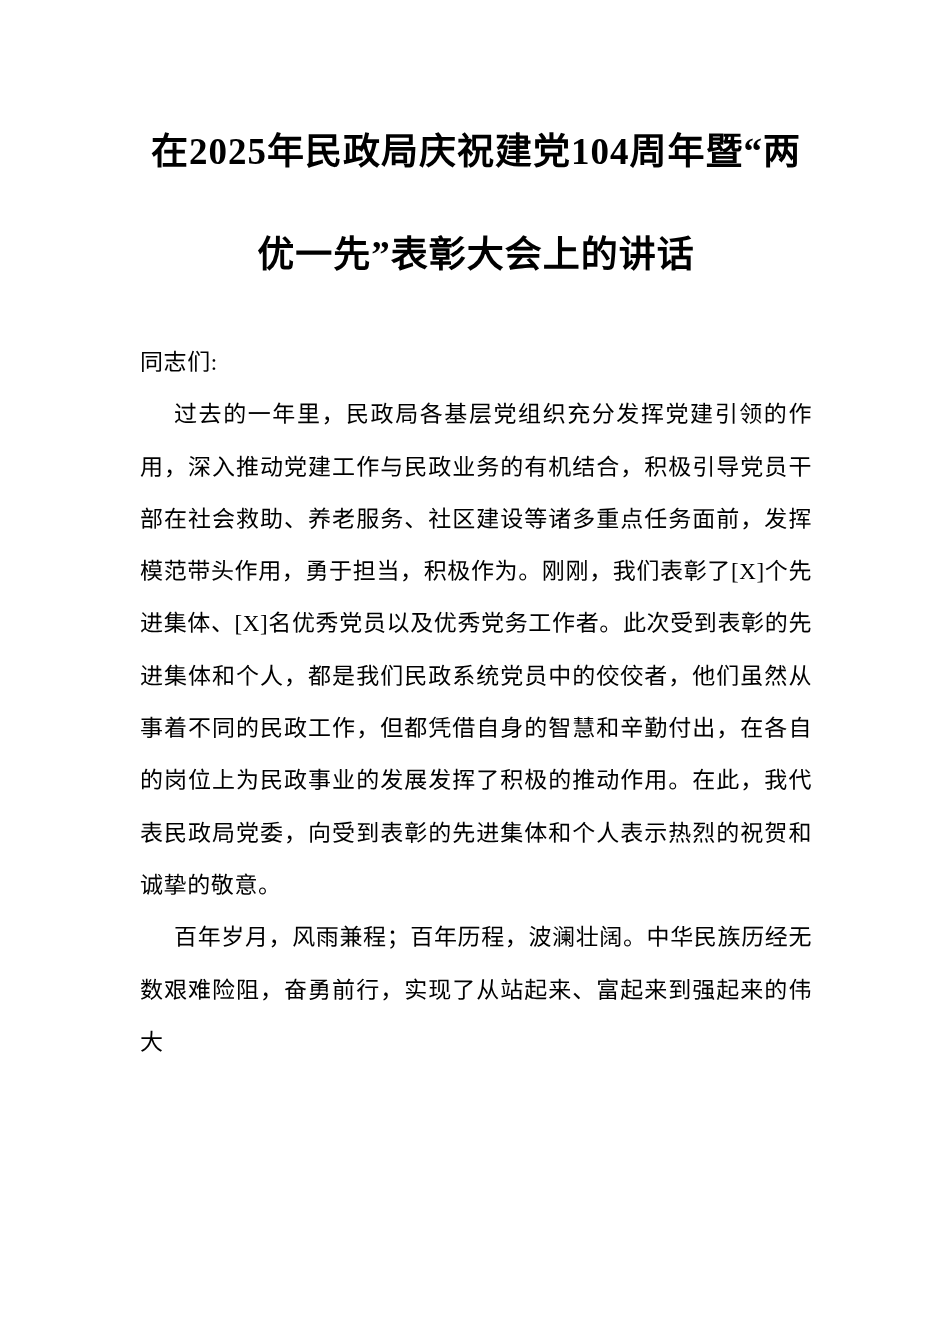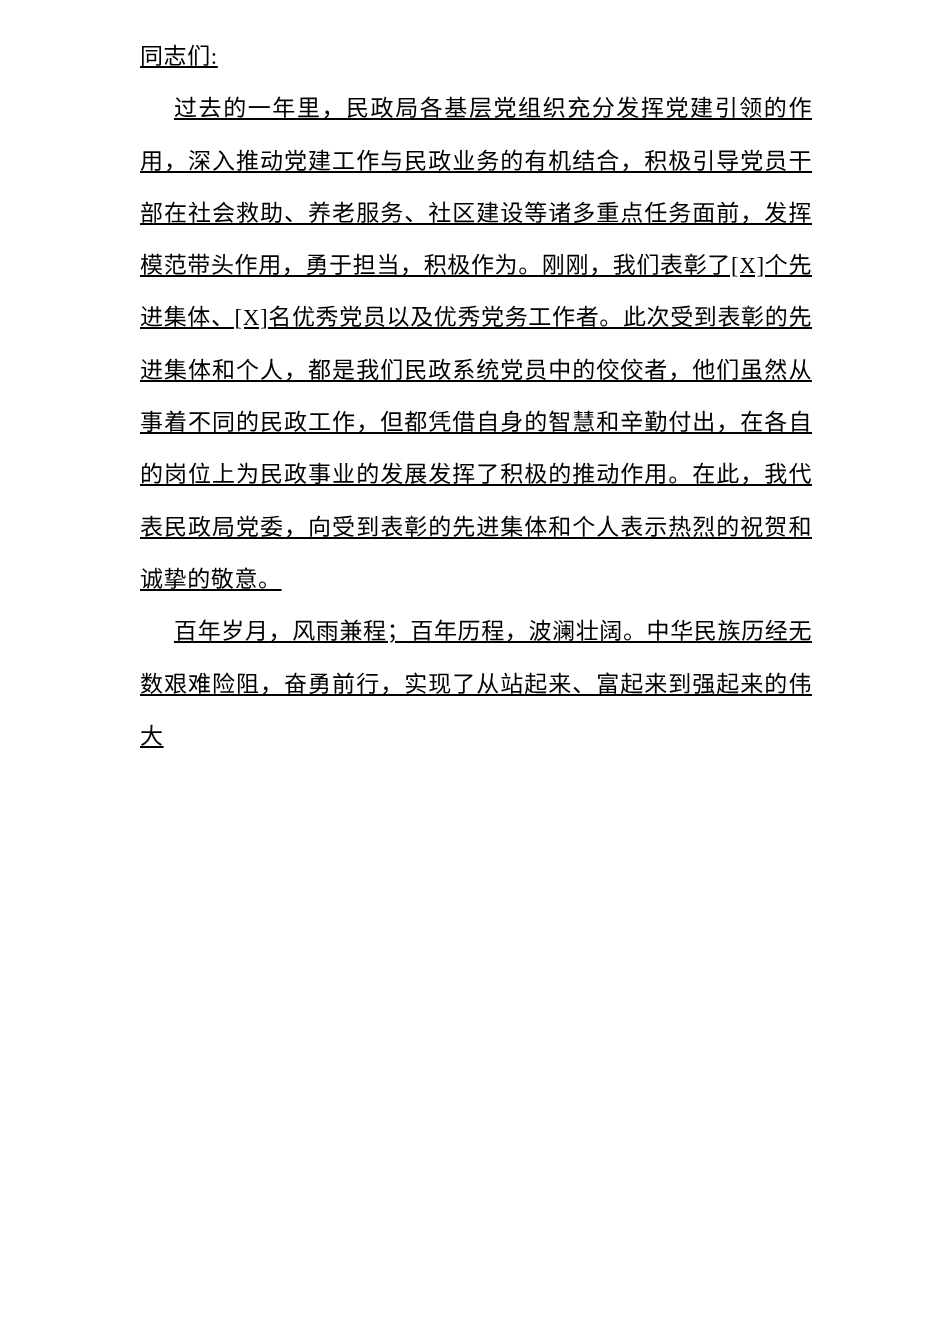--- a/index.html
+++ b/index.html
@@ -45,33 +45,36 @@
       font-family: "Liberation Serif", serif;
       font-size: 23px;
       line-height: 52.3px;
       letter-spacing: 0.6px;
       text-align: justify;
       color: #000000;
     }
     .doc-body p {
       margin: 0;
       padding: 0;
-      text-decoration: underline;
     }
     .para {
       text-indent: 34px;
     }
     .salutation {
       text-indent: 0;
     }
   </style>
 </head>
 <body>
 
 <div class="page">
   <div class="content">
+    <h1 class="doc-title">
+      <span class="title-line">在2025年民政局庆祝建党104周年暨“两</span>
+      <span class="title-line">优一先”表彰大会上的讲话</span>
+    </h1>
     <div class="doc-body">
       <p class="salutation">同志们:</p>
       <p class="para">过去的一年里，民政局各基层党组织充分发挥党建引领的作用，深入推动党建工作与民政业务的有机结合，积极引导党员干部在社会救助、养老服务、社区建设等诸多重点任务面前，发挥模范带头作用，勇于担当，积极作为。刚刚，我们表彰了[X]个先进集体、[X]名优秀党员以及优秀党务工作者。此次受到表彰的先进集体和个人，都是我们民政系统党员中的佼佼者，他们虽然从事着不同的民政工作，但都凭借自身的智慧和辛勤付出，在各自的岗位上为民政事业的发展发挥了积极的推动作用。在此，我代表民政局党委，向受到表彰的先进集体和个人表示热烈的祝贺和诚挚的敬意。</p>
       <p class="para">百年岁月，风雨兼程；百年历程，波澜壮阔。中华民族历经无数艰难险阻，奋勇前行，实现了从站起来、富起来到强起来的伟大</p>
     </div>
   </div>
 </div>
 
 </body></html>

